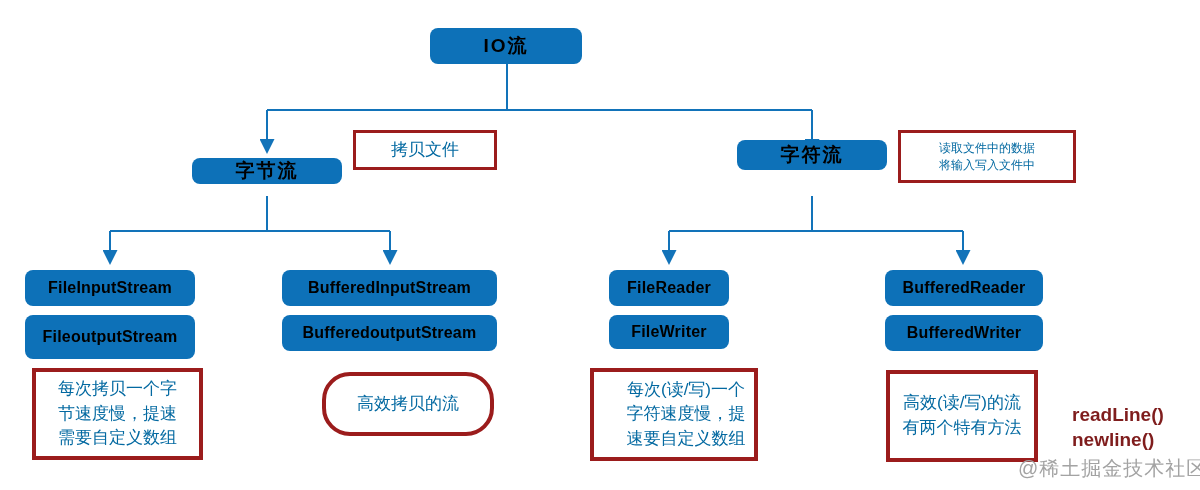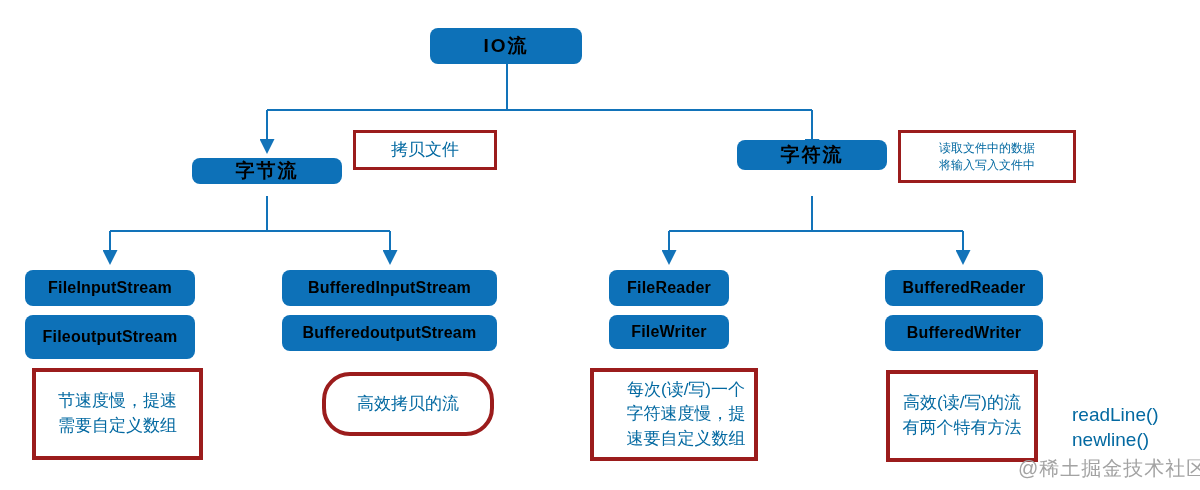--- a/index.html
+++ b/index.html
@@ -16,22 +16,22 @@
   .blue-node.cn { font-size:19px; letter-spacing:2px; }
   .blue-node.en { font-size:16px; letter-spacing:0.2px; }
   .red-box {
     position:absolute; background:#ffffff; border:4px solid #9b1c1c;
     box-sizing:border-box; color:#0369a1;
     display:flex; flex-direction:column; align-items:center; justify-content:center;
     text-align:center; font-size:17px; line-height:1.45;
   }
   .red-box.thin { border-width:3px; }
   .side-note {
-    position:absolute; color:#0369a1; font-size:19px; line-height:25px;
-    font-weight:normal; white-space:nowrap;
+    position:absolute; color:#7f1d1d; font-size:19px; line-height:25px;
+    font-weight:bold; white-space:nowrap;
   }
   .watermark {
     position:absolute; color:#a3a3a3; font-size:20px; letter-spacing:1px;
     white-space:nowrap;
   }
 </style>
 </head>
 <body>
 
 <div class="canvas">
@@ -101,20 +101,21 @@
   <div class="red-box thin" style="left:353px; top:130px; width:144px; height:40px;">
     <span>拷贝文件</span>
   </div>
 
   <div class="red-box thin" style="left:898px; top:130px; width:178px; height:53px; font-size:12px; line-height:1.4;">
     <span>读取文件中的数据</span>
     <span>将输入写入文件中</span>
   </div>
 
   <div class="red-box" style="left:32px; top:368px; width:171px; height:92px;">
+    <span>每次拷贝一个字</span>
     <span>节速度慢，提速</span>
     <span>需要自定义数组</span>
   </div>
 
   <div class="red-box" style="left:322px; top:372px; width:172px; height:64px;border-radius:28px;">
     <span>高效拷贝的流</span>
   </div>
 
   <div class="red-box" style="left:590px; top:368px; width:168px; height:93px;padding-left:24px;">
     <span>每次(读/写)一个</span>

